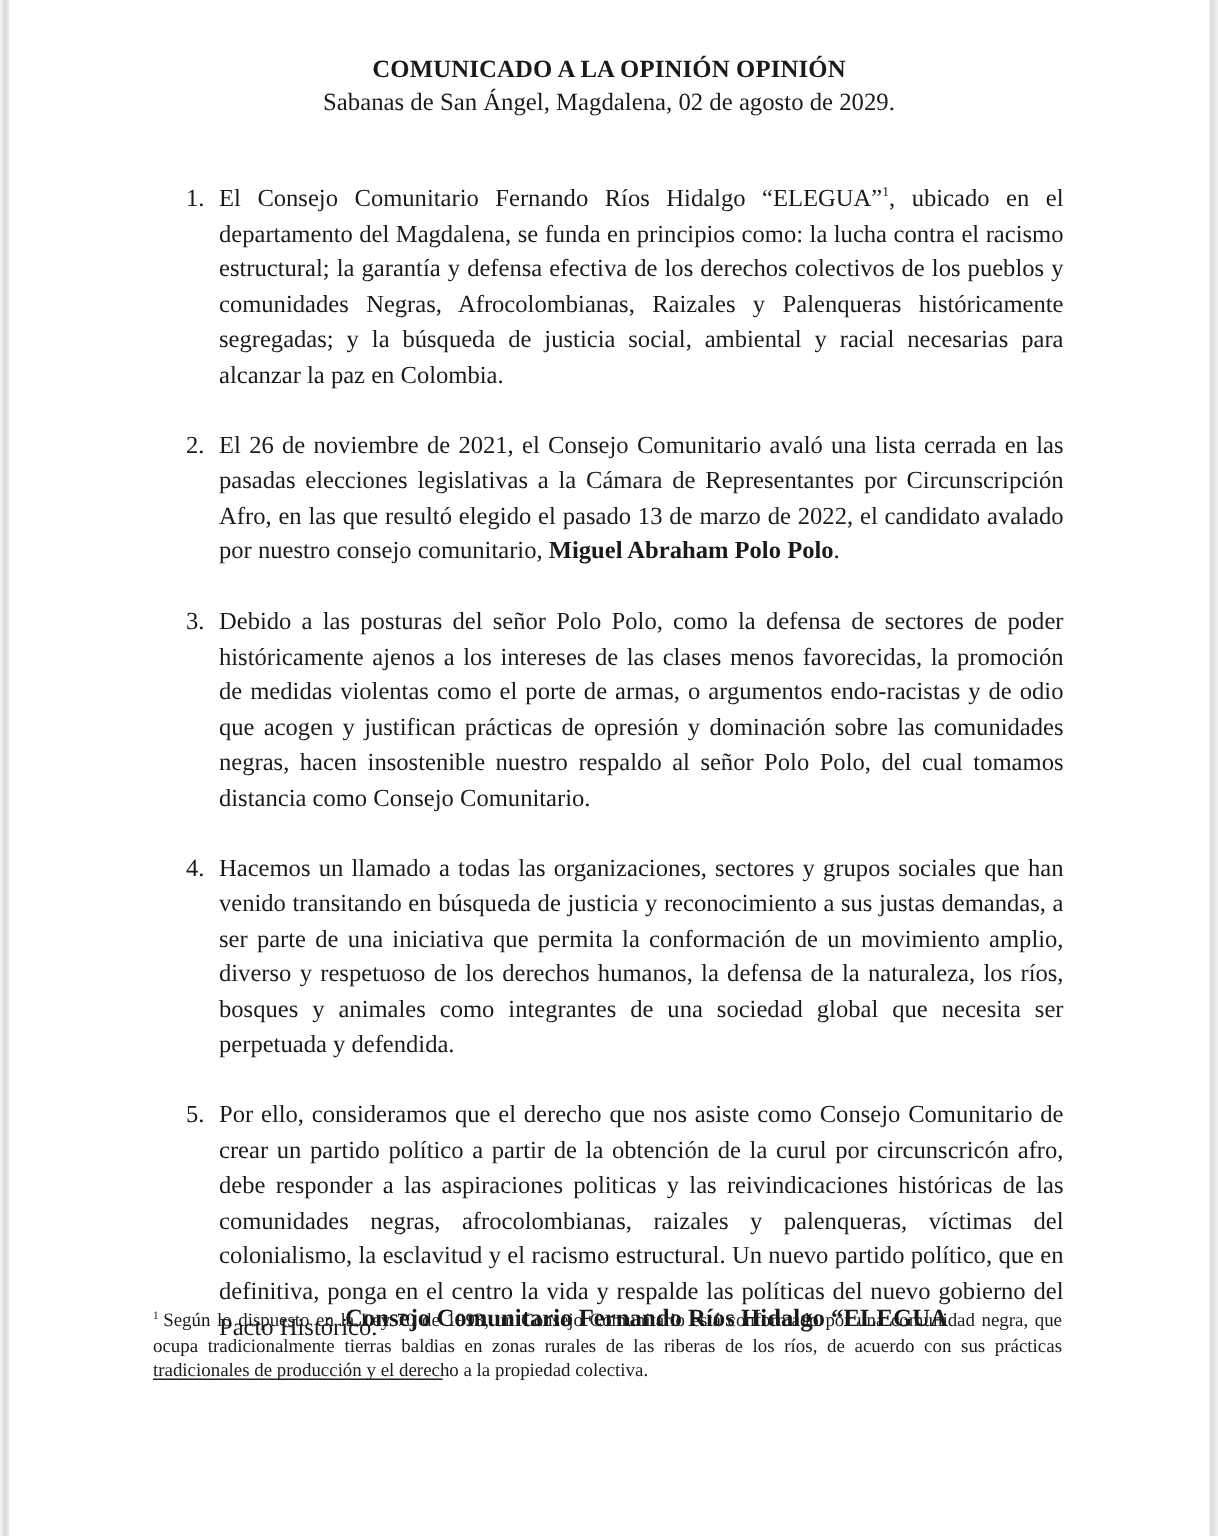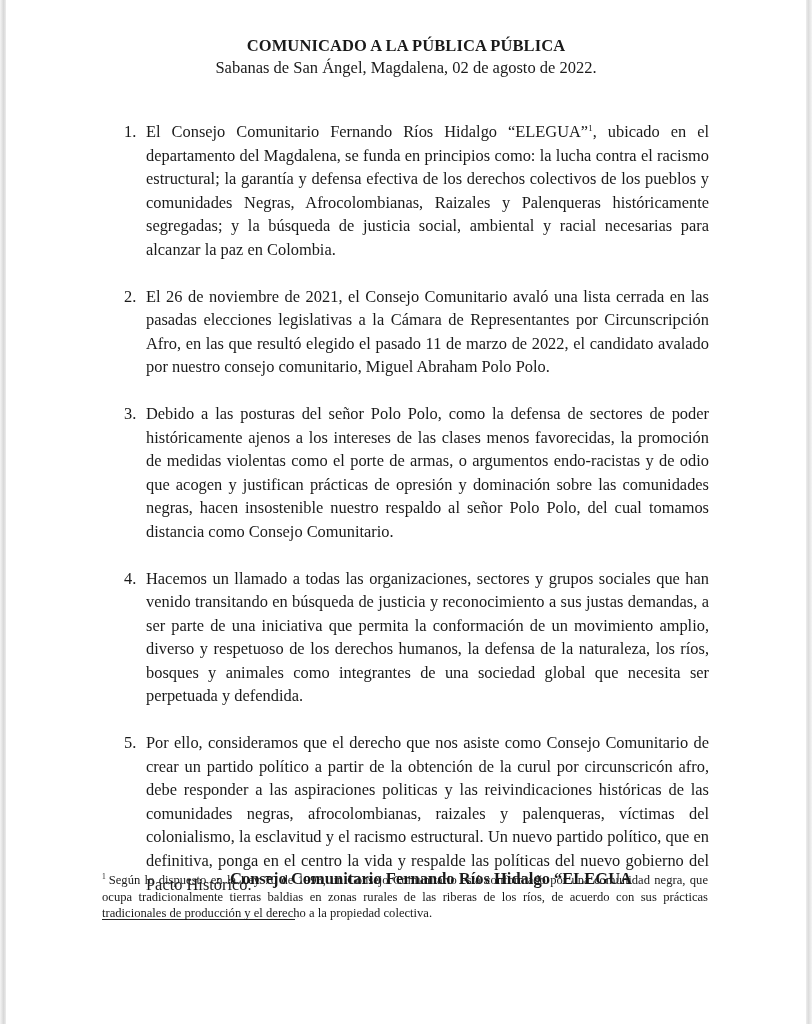--- a/index.html
+++ b/index.html
@@ -31,21 +31,21 @@
     position: absolute; left: 118px; top: 120px; width: 591px;
     margin: 0; padding: 0; list-style: none;
   }
   ol.items li {
     position: relative; padding-left: 28px;
     font-size: 16.4px; line-height: 23.6px;
     text-align: justify;
   }
   ol.items li .num { position: absolute; left: 6px; top: 0; }
   ol.items li .sup { font-size: 9px; vertical-align: super; line-height: 0; }
-  ol.items li b { font-weight: normal; }
+  ol.items li b { font-weight: bold; }
   #item-1 { margin-bottom: 23px; }
   #item-2 { margin-bottom: 23px; }
   #item-3 { margin-bottom: 23px; }
   #item-4 { margin-bottom: 23px; }
   .signature {
     position: absolute; top: 869px; left: 0; width: 862px;
     text-align: center; font-weight: bold; font-size: 16.5px;
   }
   .fn-rule {
     position: absolute; left: 102px; top: 919px; width: 193px; height: 0;
@@ -57,31 +57,31 @@
   }
   .footnote .sup { font-size: 7.5px; vertical-align: super; line-height: 0; margin-right: 3px; }
 </style>
 </head>
 <body>
 
 <div class="edge-left"></div>
 <div class="edge-right"></div>
 
 <div class="page">
-  <div class="title">COMUNICADO A LA PÚBLICA PÚBLICA</div>
-  <div class="subtitle">Sabanas de San Ángel, Magdalena, 02 de agosto de 2022.</div>
+  <div class="title">COMUNICADO A LA OPINIÓN OPINIÓN</div>
+  <div class="subtitle">Sabanas de San Ángel, Magdalena, 02 de agosto de 2029.</div>
 
   <ol class="items">
     <li id="item-1">
       <span class="num">1.</span>
       <span>El Consejo Comunitario Fernando Ríos Hidalgo “ELEGUA”</span><span class="sup">1</span><span>, ubicado en el departamento del Magdalena, se funda en principios como: la lucha contra el racismo estructural; la garantía y defensa efectiva de los derechos colectivos de los pueblos y comunidades Negras, Afrocolombianas, Raizales y Palenqueras históricamente segregadas; y la búsqueda de justicia social, ambiental y racial necesarias para alcanzar la paz en Colombia.</span>
     </li>
     <li id="item-2">
       <span class="num">2.</span>
-      <span>El 26 de noviembre de 2021, el Consejo Comunitario avaló una lista cerrada en las pasadas elecciones legislativas a la Cámara de Representantes por Circunscripción Afro, en las que resultó elegido el pasado 11 de marzo de 2022, el candidato avalado por nuestro consejo comunitario, </span><b>Miguel Abraham Polo Polo</b><span>.</span>
+      <span>El 26 de noviembre de 2021, el Consejo Comunitario avaló una lista cerrada en las pasadas elecciones legislativas a la Cámara de Representantes por Circunscripción Afro, en las que resultó elegido el pasado 13 de marzo de 2022, el candidato avalado por nuestro consejo comunitario, </span><b>Miguel Abraham Polo Polo</b><span>.</span>
     </li>
     <li id="item-3">
       <span class="num">3.</span>
       <span>Debido a las posturas del señor Polo Polo, como la defensa de sectores de poder históricamente ajenos a los intereses de las clases menos favorecidas, la promoción de medidas violentas como el porte de armas, o argumentos endo-racistas y de odio que acogen y justifican prácticas de opresión y dominación sobre las comunidades negras, hacen insostenible nuestro respaldo al señor Polo Polo, del cual tomamos distancia como Consejo Comunitario.</span>
     </li>
     <li id="item-4">
       <span class="num">4.</span>
       <span>Hacemos un llamado a todas las organizaciones, sectores y grupos sociales que han venido transitando en búsqueda de justicia y reconocimiento a sus justas demandas, a ser parte de una iniciativa que permita la conformación de un movimiento amplio, diverso y respetuoso de los derechos humanos, la defensa de la naturaleza, los ríos, bosques y animales como integrantes de una sociedad global que necesita ser perpetuada y defendida.</span>
     </li>
     <li id="item-5">

